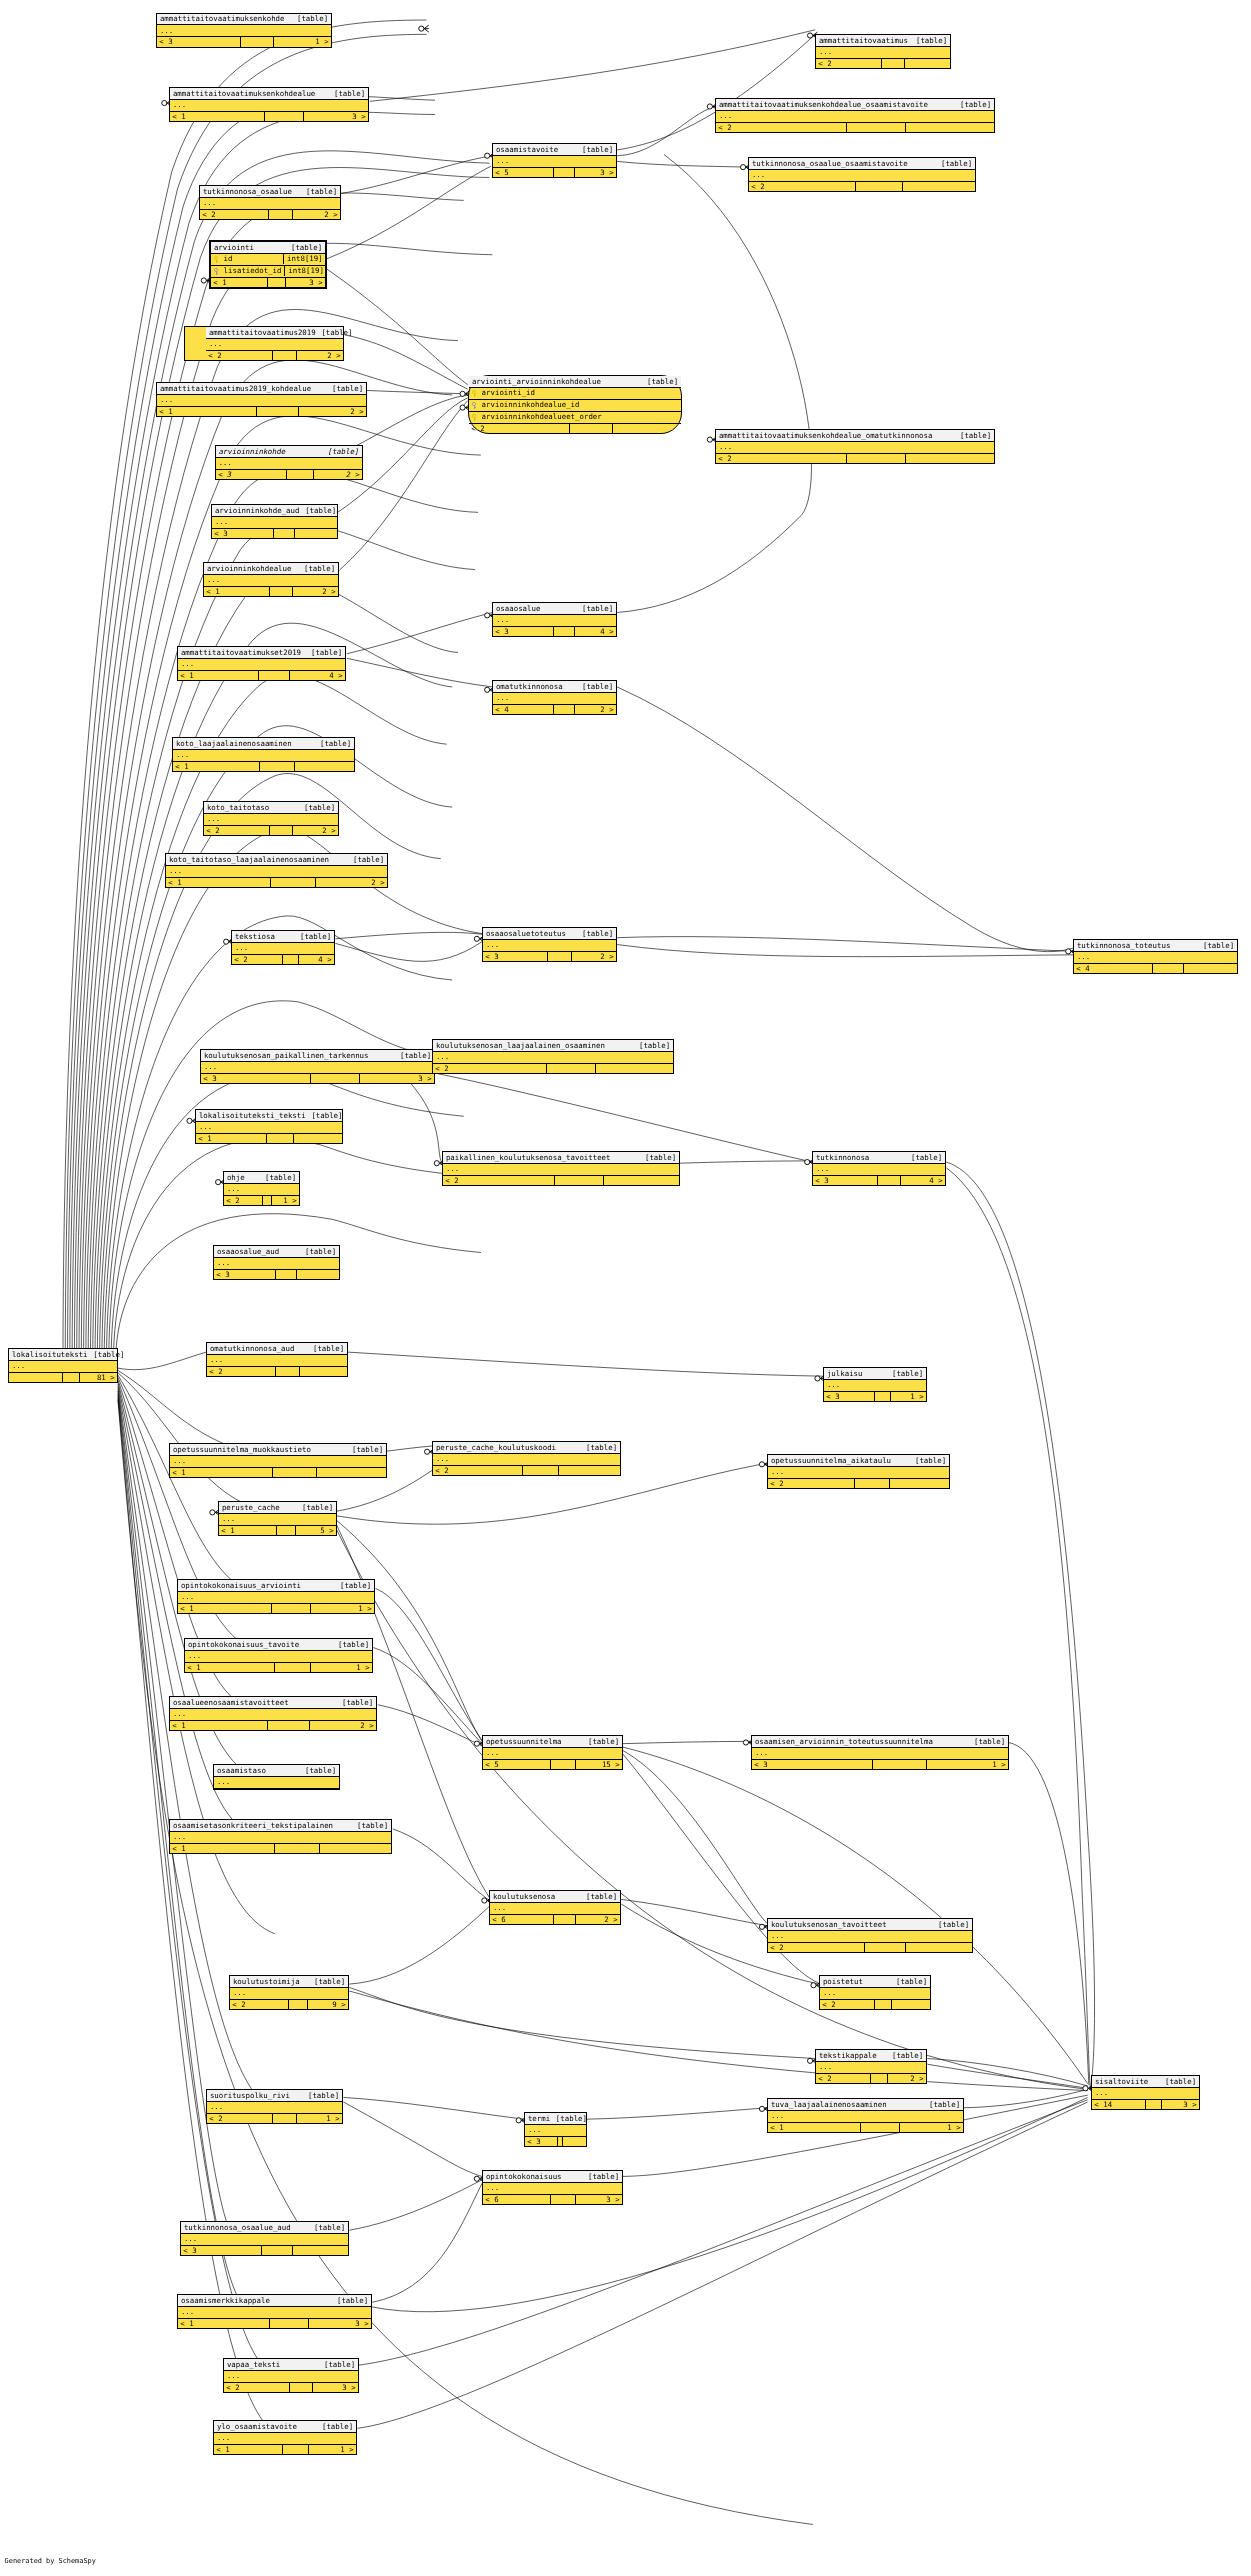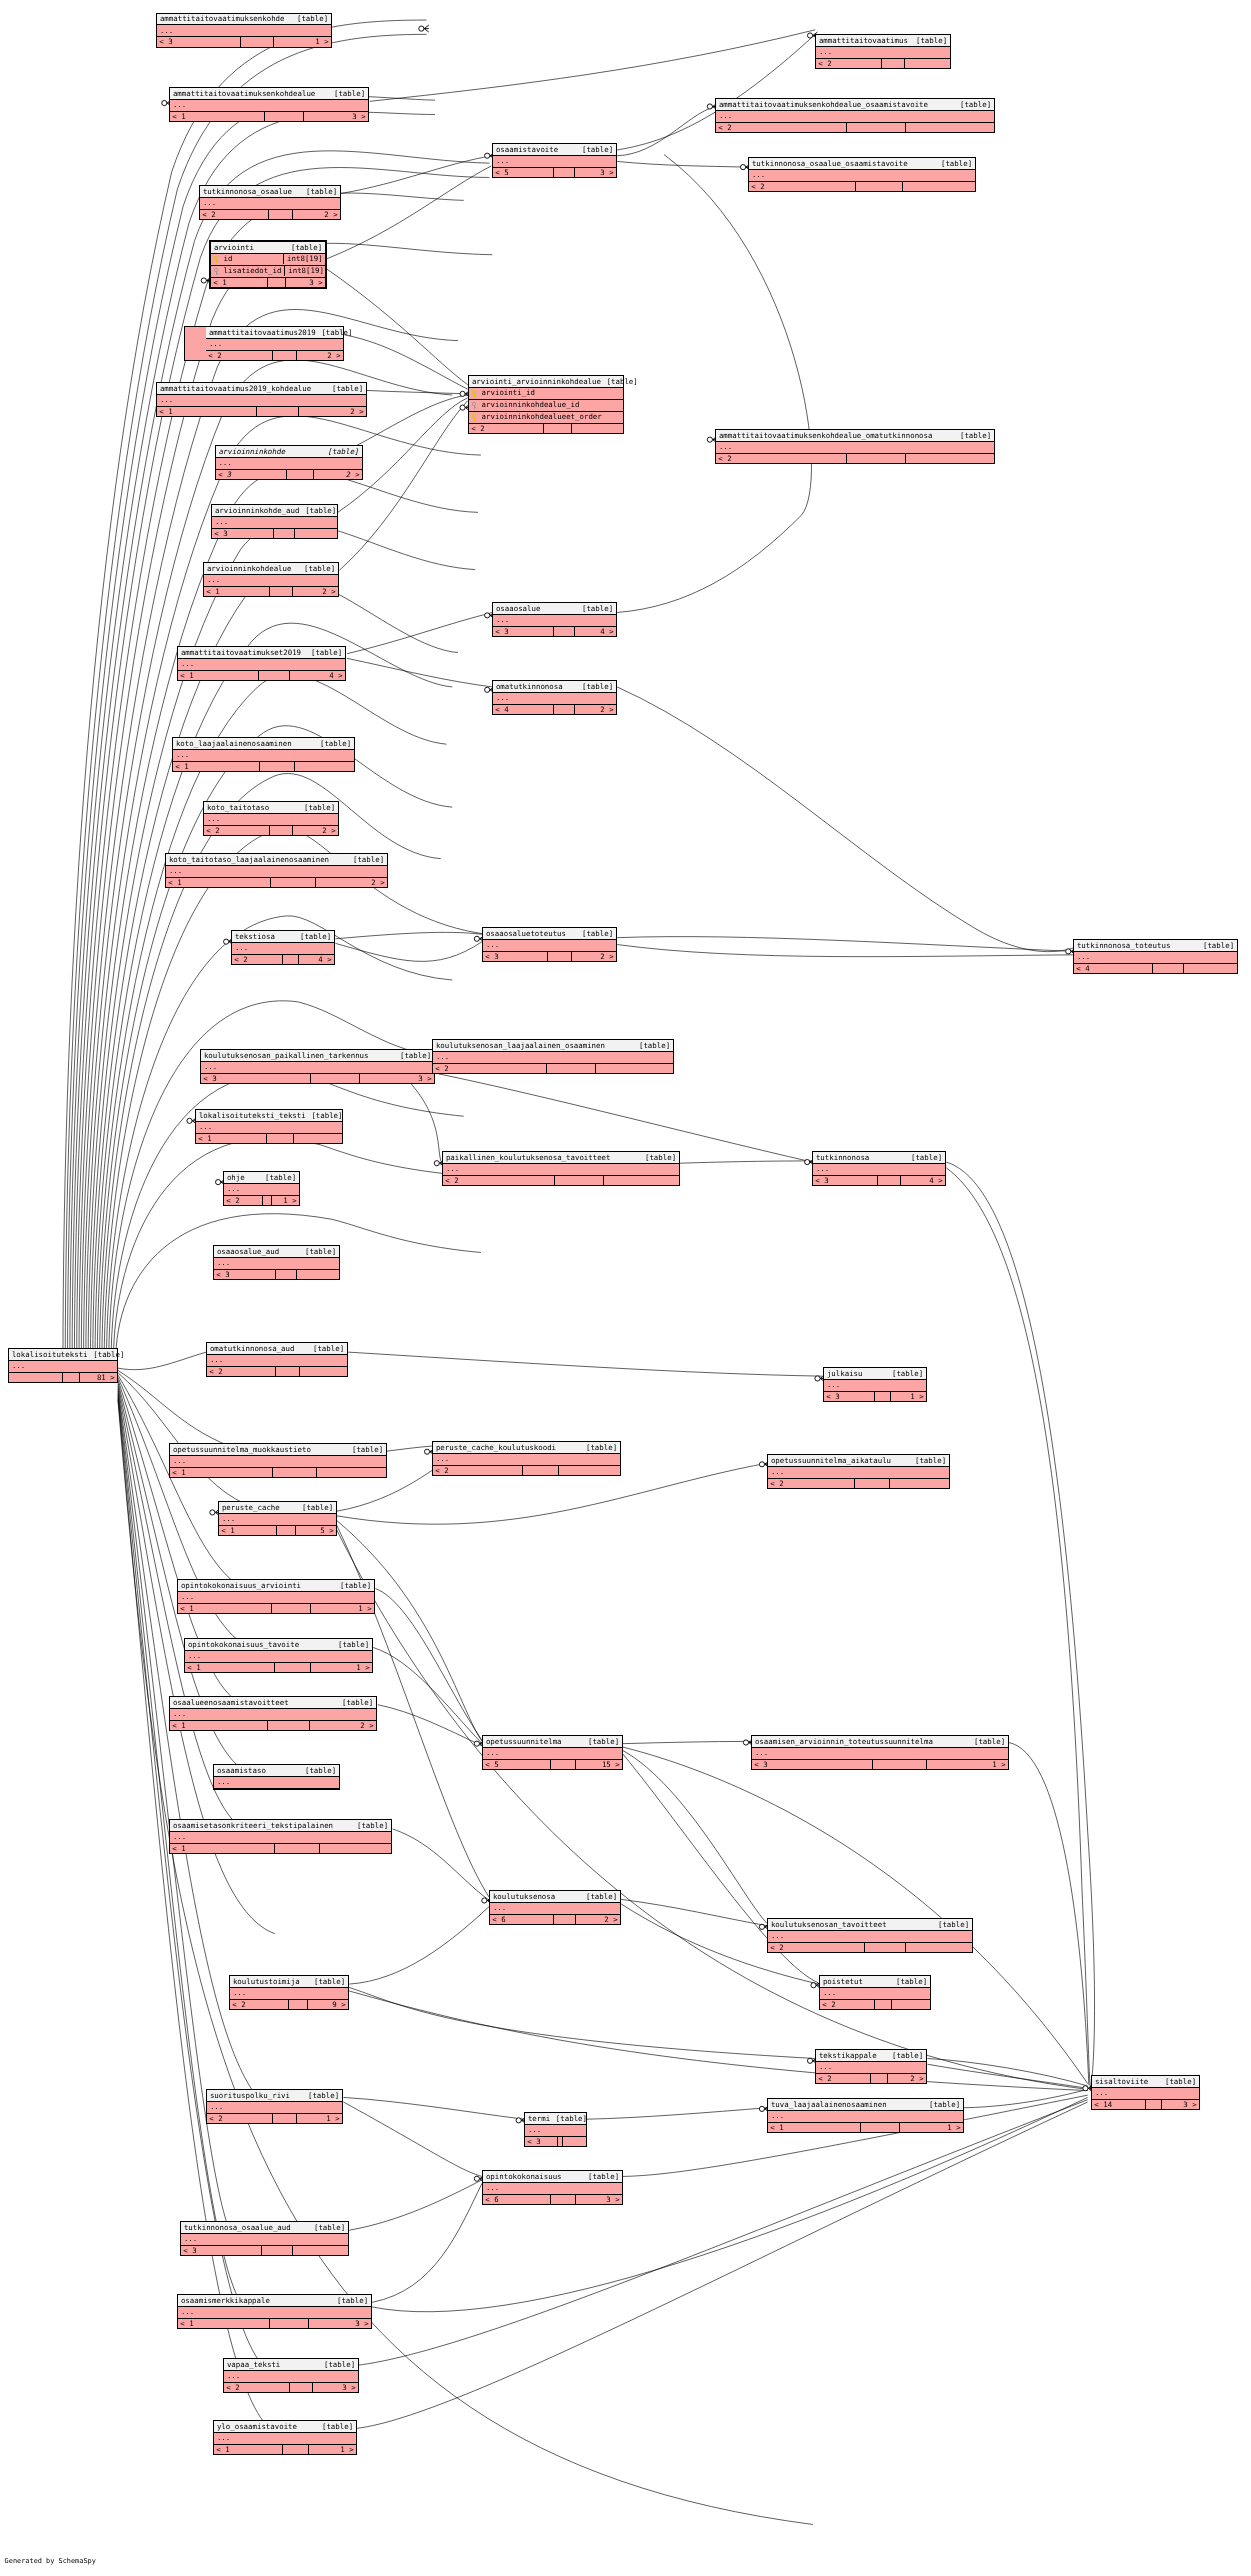--- a/index.html
+++ b/index.html
@@ -1,19 +1,19 @@
 <!DOCTYPE html>
 <html style="font-size:9.2px"><head>
 <meta charset="utf-8">
 <style>
   html,body{margin:0;padding:0;background:#fff;}
   body{font-family:"DejaVu Sans Mono","Liberation Mono",monospace;}
   #canvas{position:relative;width:1252px;height:2576px;background:#fff;overflow:hidden;}
   svg.edges{position:absolute;left:0;top:0;width:1252px;height:2576px;pointer-events:none;}
-  .tbl{position:absolute;border:0.6px solid #000;background:#fca5a5;box-sizing:border-box;}
+  .tbl{position:absolute;border:0.6px solid #000;background:#fde047;box-sizing:border-box;}
   .tbl.hl{border:2.3px solid #000;}
   .tbl .hdr{background:#f2f2f2;border-bottom:0.6px solid #000;display:flex;
     justify-content:space-between;align-items:center;padding:0.6px 2.9px;
     font-size:7.4px;line-height:9.7px;white-space:nowrap;gap:5.7px;}
   .tbl .hdr .tname{letter-spacing:0px;}
   .tbl .hdr .ttype{}
   .tbl .body{border-bottom:0.6px solid #000;padding:0.6px 2.9px;font-size:7.4px;
     line-height:9.7px;min-height:9.7px;white-space:nowrap;}
   .tbl .col{border-bottom:0.6px solid #000;padding:0.6px 2.3px;font-size:7.4px;line-height:9.7px;
     display:flex;white-space:nowrap;box-sizing:border-box;}
@@ -378,21 +378,21 @@
           <span class="tname">ammattitaitovaatimus2019_kohdealue</span>
           <span class="ttype">[table]</span>
         </div>
         <div class="body">...</div>
         <div class="foot">
           <div class="f1">&lt; 1</div>
           <div class="f2"></div>
           <div class="f3 noborder">2 &gt;</div>
         </div>
       </div>
-      <div class="tbl" style="left: 468px; top: 375px; width: 156px;">
+      <div class="tbl" style="left: 468px; top: 375px; width: 214px; border-radius: 21px;">
         <div class="hdr">
           <span class="tname">arviointi_arvioinninkohdealue</span>
           <span class="ttype">[table]</span>
         </div>
         <div class="col">
           <span class="kw"><span class="key pk"><i></i><b></b><u></u></span></span>
           <span class="cn">arviointi_id</span>
         </div>
         <div class="col">
           <span class="kw"><span class="key fk"><i></i><b></b><u></u></span></span>

